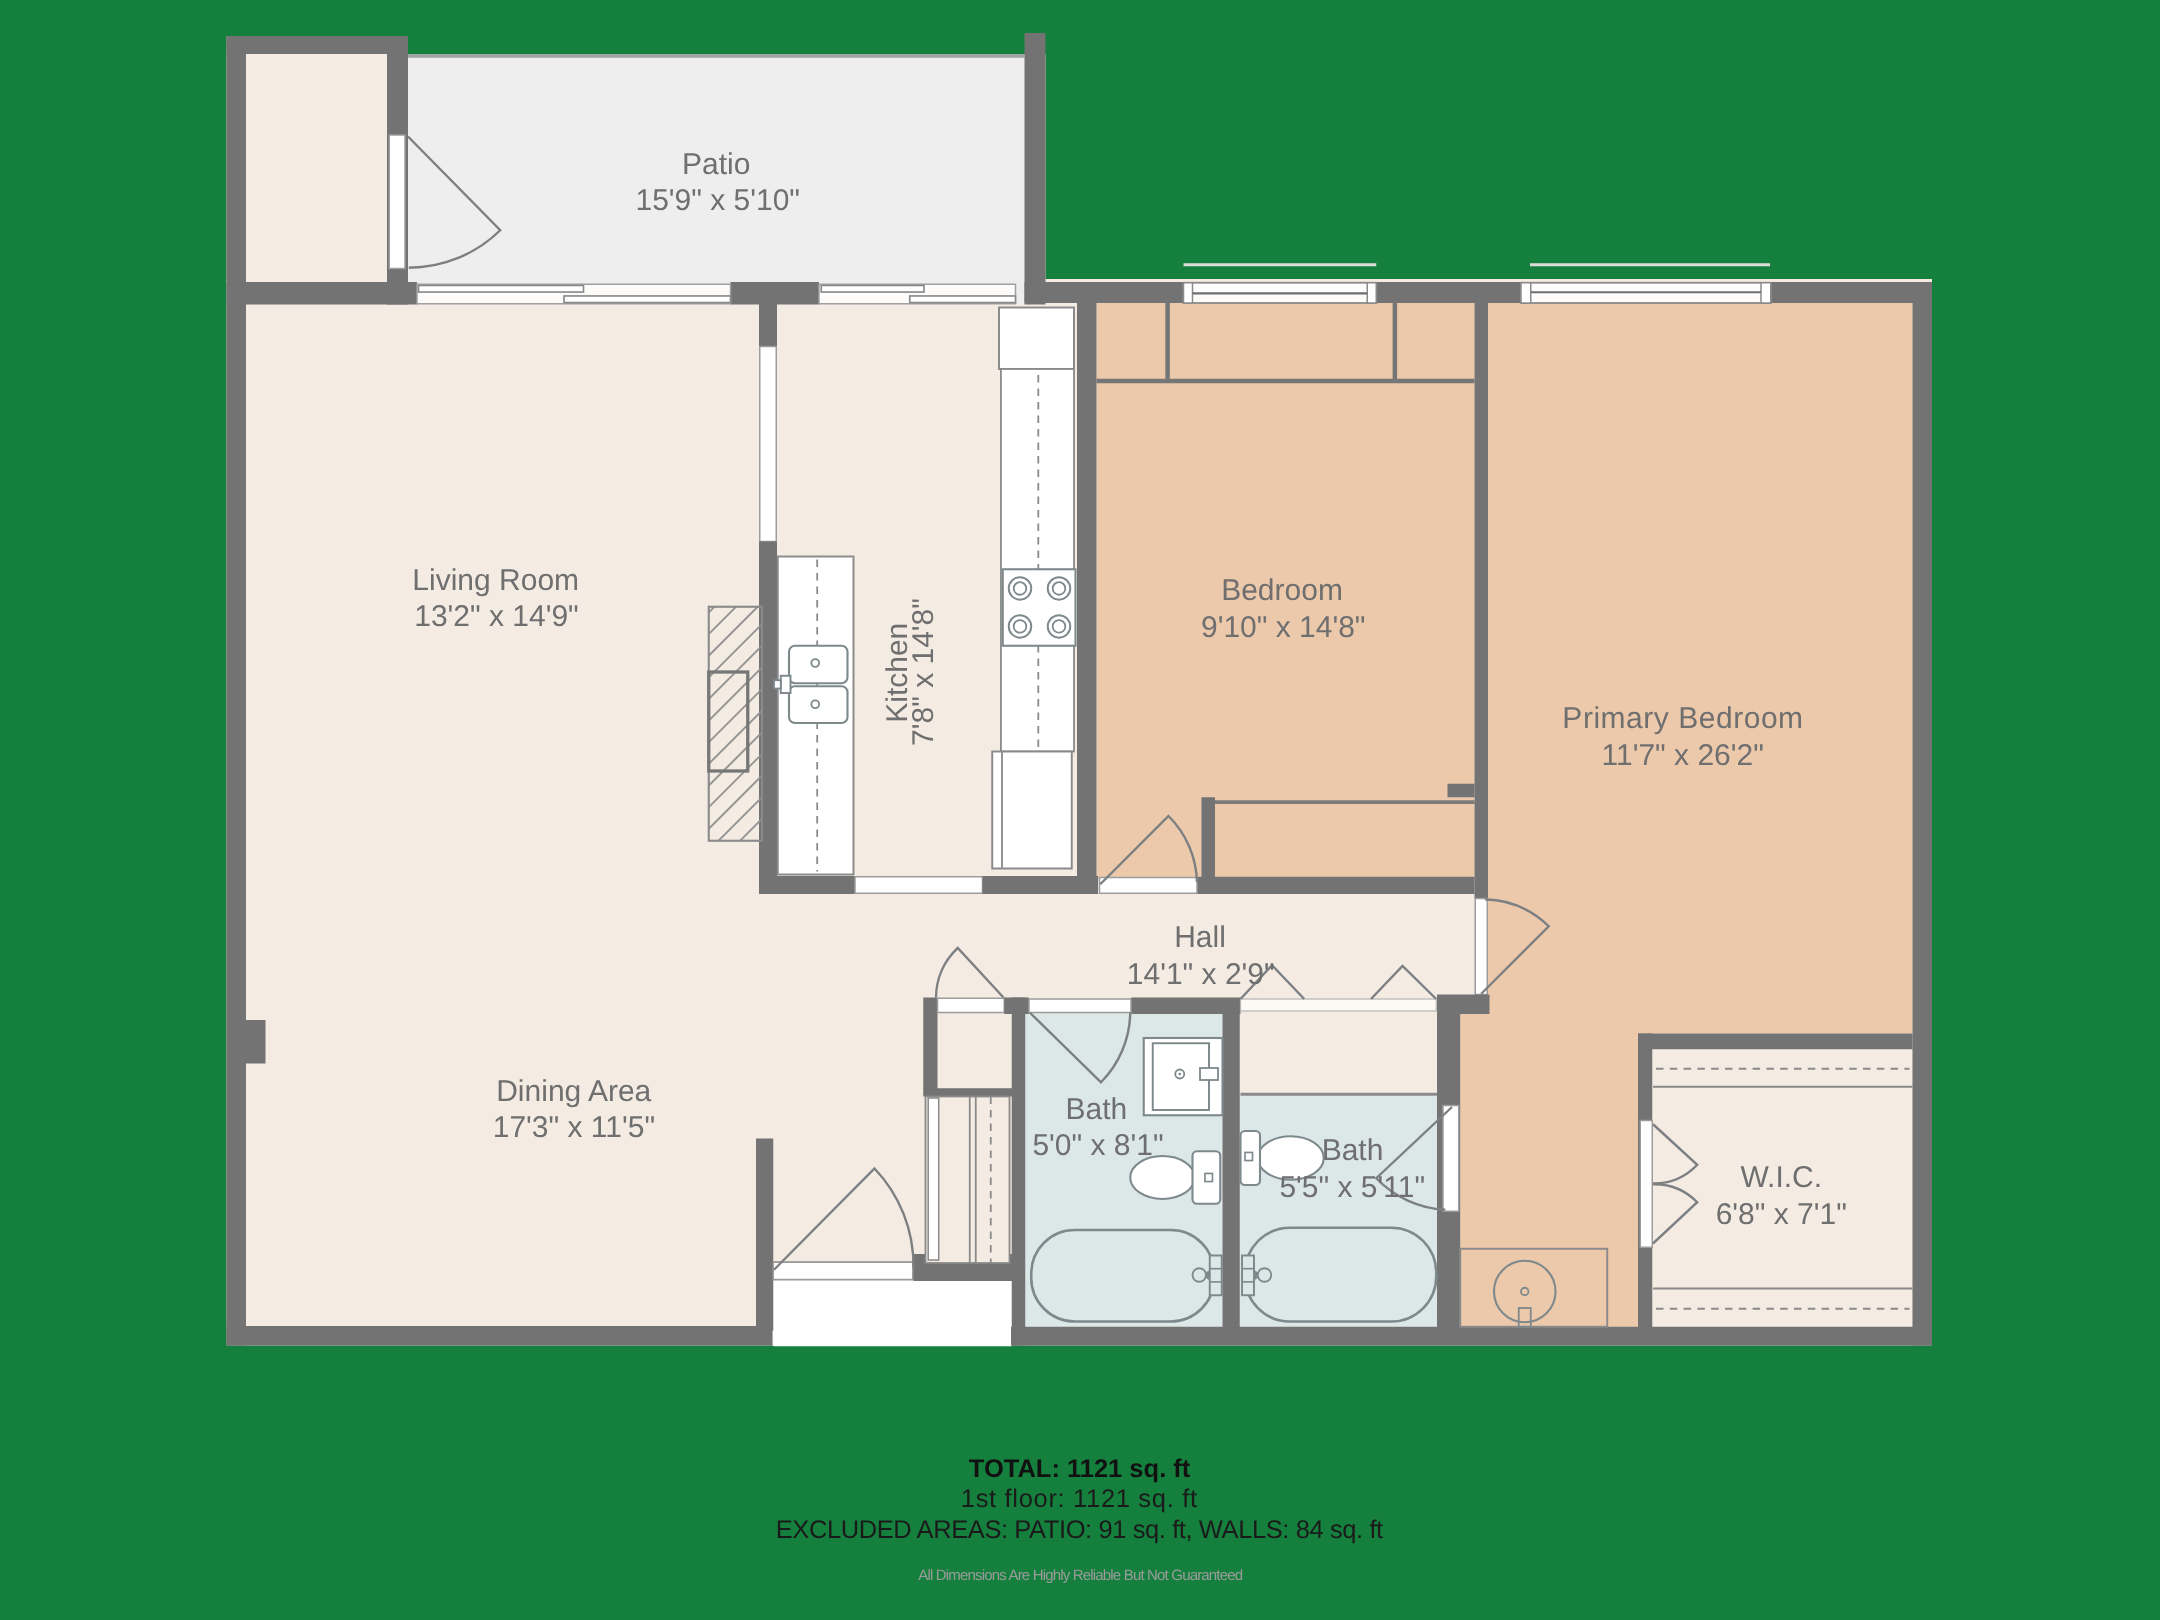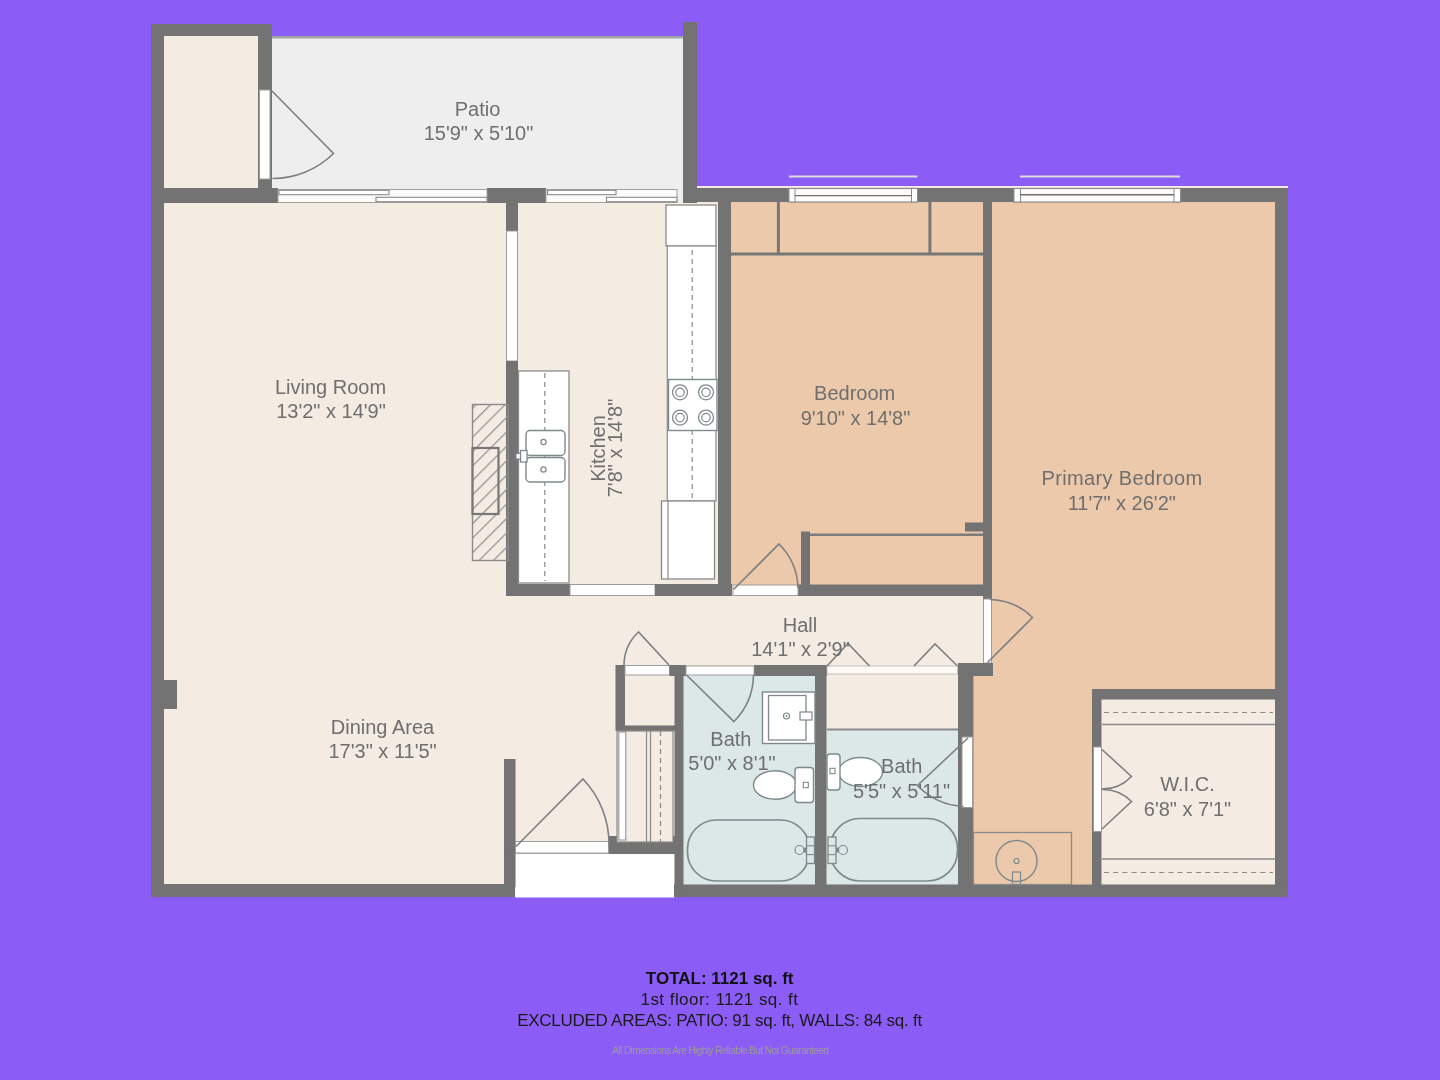--- a/index.html
+++ b/index.html
@@ -1,16 +1,16 @@
 <!DOCTYPE html>
 <html><head>
 <meta charset="utf-8">
 <style>
   html,body{margin:0;padding:0;background:#ffffff;}
-  .page{width:1440px;height:1080px;position:relative;background:#8b5cf6;overflow:hidden;}
+  .page{width:1440px;height:1080px;position:relative;background:#15803d;overflow:hidden;}
   svg{display:block;}
   text{font-family:"Liberation Sans", sans-serif;}
   .room{fill:#6f6f6f;font-size:20px;}
   .dims{fill:#6f6f6f;font-size:20px;}
 </style>
 </head>
 <body>
 <div class="page">
 <svg width="1440" height="1080" viewBox="0 0 1440 1080">
 <defs>

